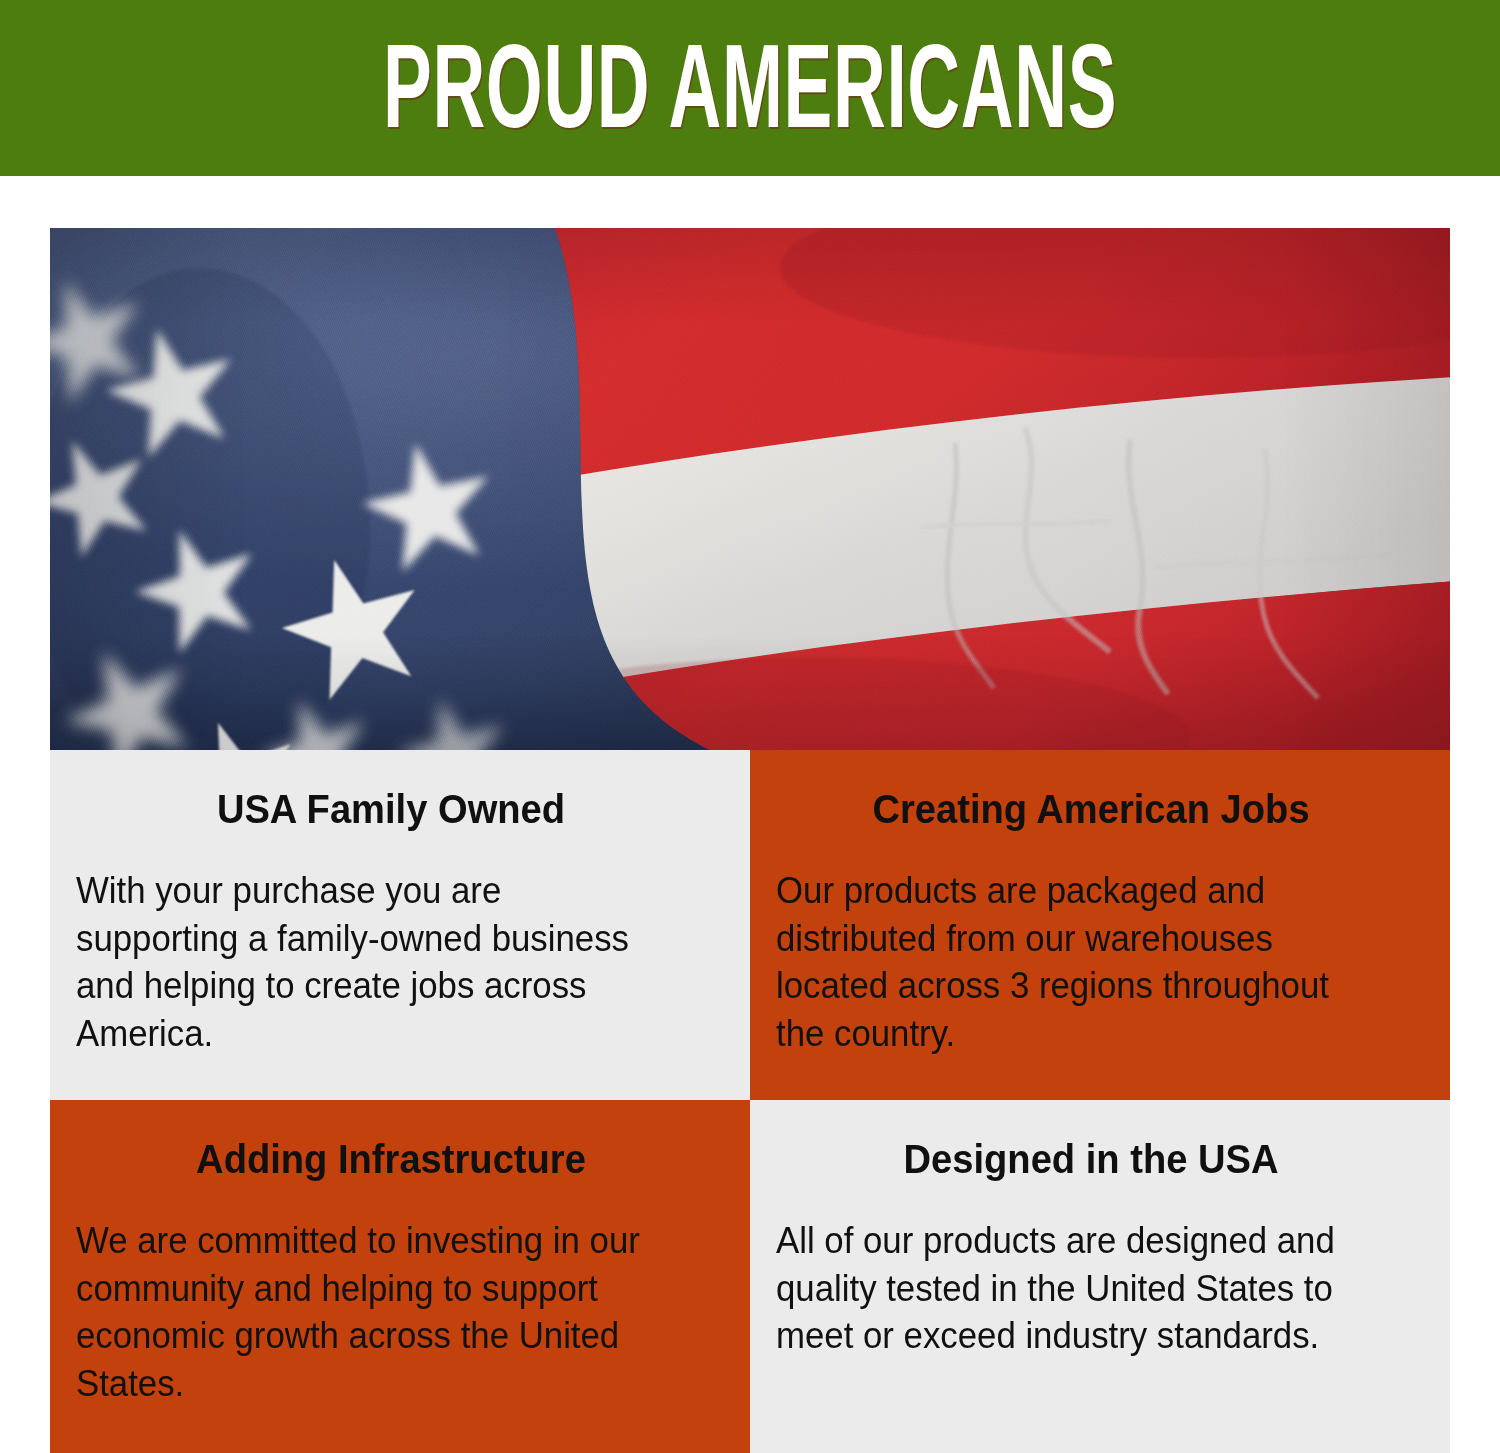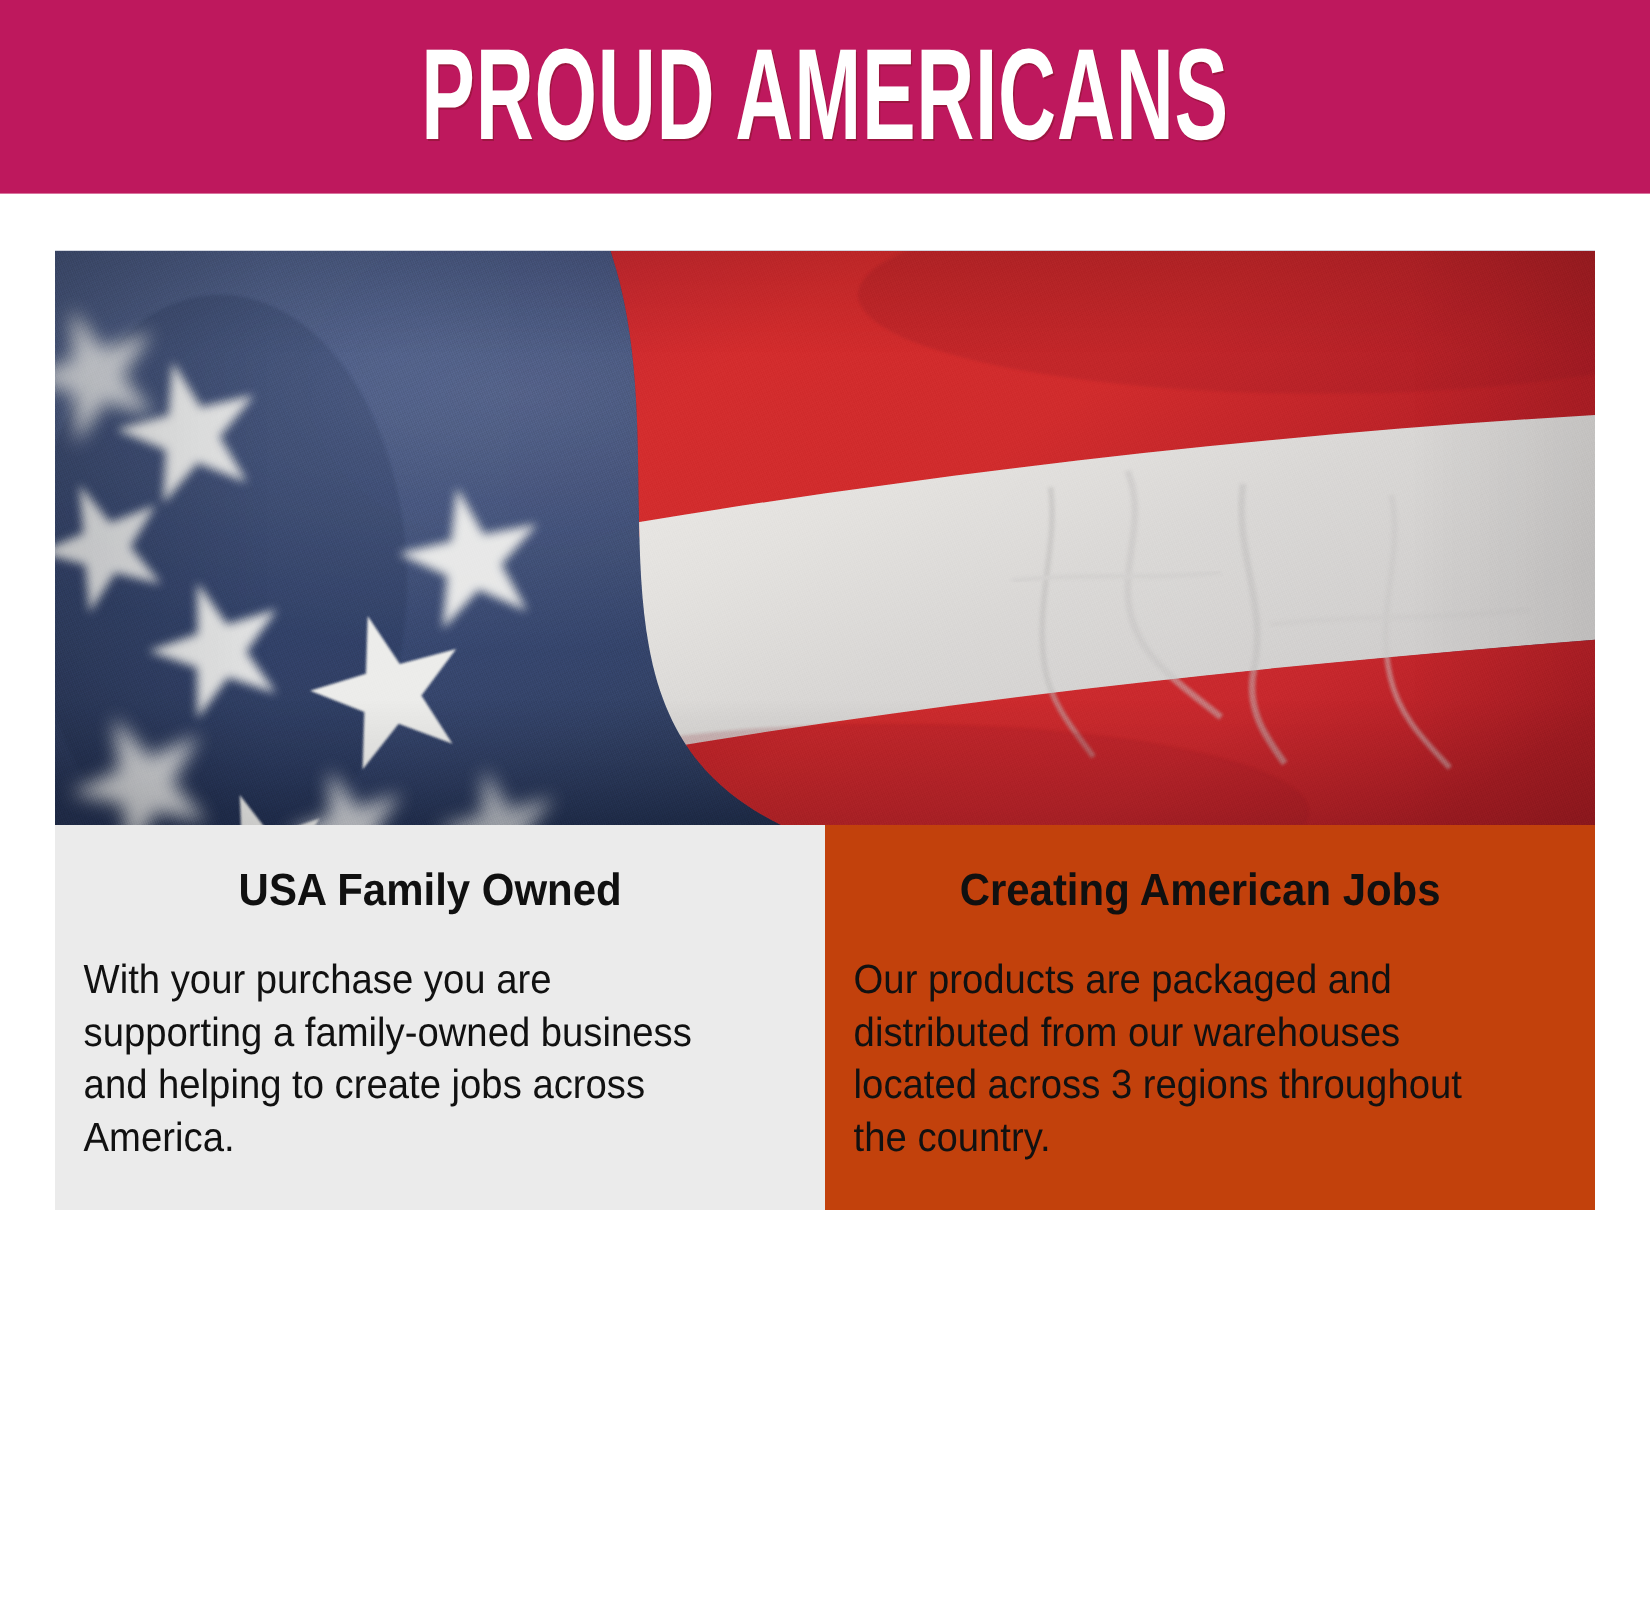--- a/index.html
+++ b/index.html
@@ -21,21 +21,21 @@
     background: #ffffff;
   }
 
   
   .header-band {
     position: absolute;
     left: 0;
     top: 0;
     width: 1500px;
     height: 176px;
-    background: #be185d;
+    background: #4d7c0f;
     display: flex;
     align-items: center;
     justify-content: center;
   }
   .header-title {
     color: #ffffff;
     font-family: "Liberation Sans Narrow", "Liberation Sans", sans-serif;
     font-weight: bold;
     font-size: 118px;
     line-height: 1;
@@ -264,17 +264,25 @@
     <div class="cell tone-light c-top-left">
       <h2 class="cell-title">USA Family Owned</h2>
       <p class="cell-body">With your purchase you are supporting a family-owned business and helping to create jobs across America.</p>
     </div>
 
     <div class="cell tone-dark c-top-right">
       <h2 class="cell-title">Creating American Jobs</h2>
       <p class="cell-body">Our products are packaged and distributed from our warehouses located across 3 regions throughout the country.</p>
     </div>
 
-
+    <div class="cell tone-dark c-bot-left">
+      <h2 class="cell-title">Adding Infrastructure</h2>
+      <p class="cell-body">We are committed to investing in our community and helping to support economic growth across the United States.</p>
+    </div>
+
+    <div class="cell tone-light c-bot-right">
+      <h2 class="cell-title">Designed in the USA</h2>
+      <p class="cell-body">All of our products are designed and quality tested in the United States to meet or exceed industry standards.</p>
+    </div>
 
   </div>
 
 </div>
 
 </body></html>

